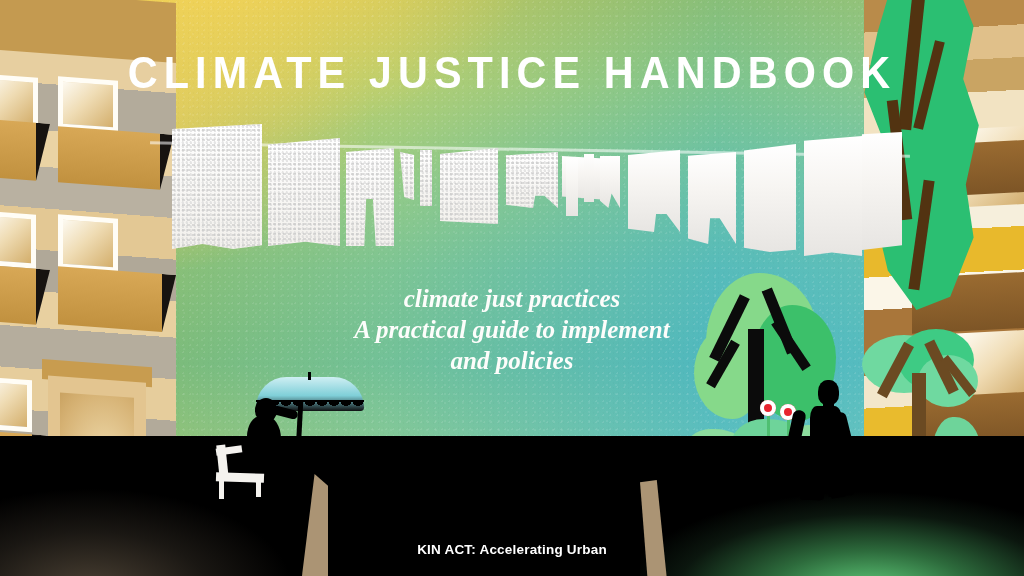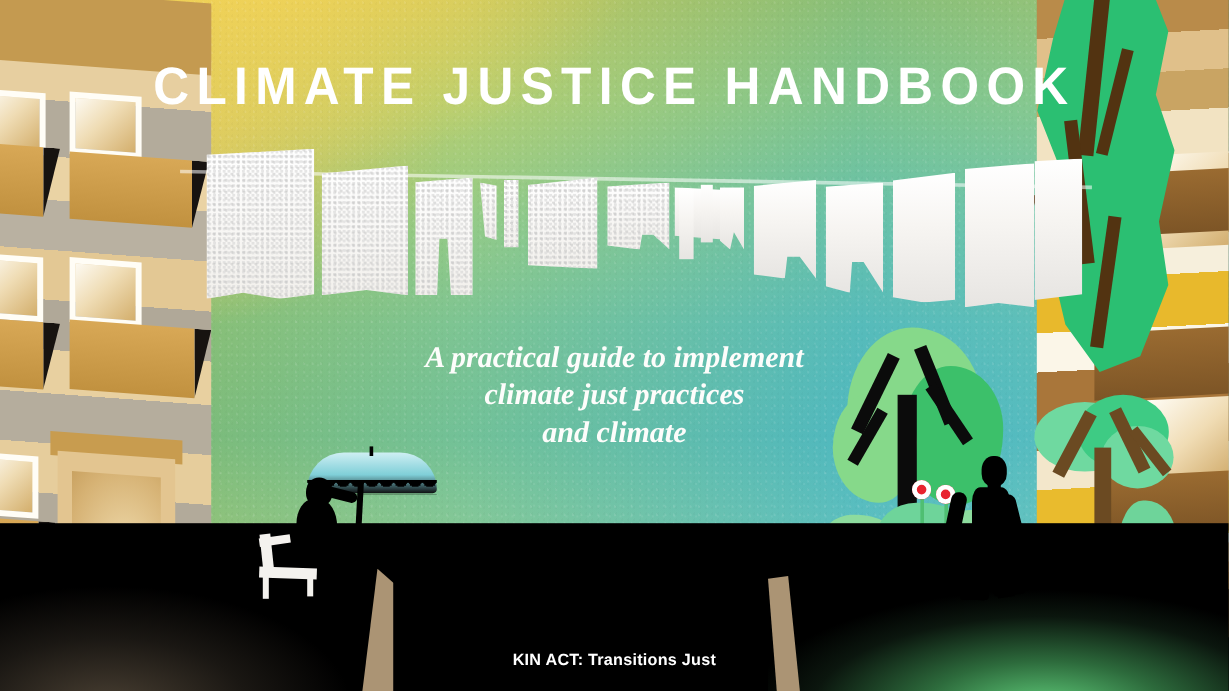--- a/index.html
+++ b/index.html
@@ -283,23 +283,23 @@
     <div class="cloth" style="left:628px;top:150px;width:52px;height:82px;clip-path:polygon(0 6%,100% 0,100% 100%,74% 78%,54% 78%,50% 100%,0 96%);"></div>
     <div class="cloth" style="left:688px;top:152px;width:48px;height:92px;clip-path:polygon(0 4%,100% 0,100% 100%,66% 72%,46% 72%,42% 100%,0 94%);"></div>
     <div class="cloth" style="left:744px;top:144px;width:52px;height:108px;clip-path:polygon(0 6%,100% 0,100% 98%,50% 100%,0 96%);"></div>
     <div class="cloth" style="left:804px;top:136px;width:58px;height:120px;clip-path:polygon(0 4%,100% 0,100% 100%,48% 97%,0 100%);"></div>
     <div class="cloth" style="left:862px;top:132px;width:40px;height:118px;clip-path:polygon(0 2%,100% 0,100% 96%,0 100%);"></div>
   </div>
 
   <div class="title">CLIMATE JUSTICE HANDBOOK</div>
 
   <div class="subtitle">
+    <div>climate just practices</div>
     <div>A practical guide to implement</div>
-    <div>climate just practices</div>
-    <div>and climate</div>
+    <div>and policies</div>
   </div>
 
   <div class="tree-mid">
     <div class="tm-leaf" style="left:16px;top:8px;width:112px;height:140px;"></div>
     <div class="tm-leaf dark" style="left:62px;top:40px;width:84px;height:116px;"></div>
     <div class="tm-leaf" style="left:4px;top:62px;width:70px;height:92px;"></div>
     <div class="tm-trunk" style="left:58px;top:64px;width:16px;height:128px;"></div>
     <div class="tm-trunk" style="left:34px;top:28px;width:11px;height:70px;transform:rotate(26deg);"></div>
     <div class="tm-trunk" style="left:84px;top:22px;width:11px;height:68px;transform:rotate(-22deg);"></div>
     <div class="tm-trunk" style="left:96px;top:52px;width:10px;height:56px;transform:rotate(-34deg);"></div>
@@ -363,16 +363,16 @@
     <div class="sil" style="left:810px;top:406px;width:32px;height:54px;border-radius:22% 24% 14% 14%;"></div>
     <div class="sil" style="left:790px;top:410px;width:13px;height:38px;border-radius:6px;transform:rotate(12deg);"></div>
     <div class="sil" style="left:836px;top:412px;width:14px;height:40px;border-radius:6px;transform:rotate(-14deg);"></div>
     <div class="sil" style="left:808px;top:452px;width:14px;height:48px;transform:rotate(4deg);"></div>
     <div class="sil" style="left:828px;top:452px;width:14px;height:46px;transform:rotate(-9deg);"></div>
     <div class="sil" style="left:800px;top:492px;width:24px;height:8px;border-radius:3px;"></div>
     <div class="sil" style="left:828px;top:488px;width:26px;height:8px;border-radius:3px;transform:rotate(-6deg);"></div>
   </div>
 
   <div class="caption">
-    <div>KIN ACT: Transitions Just</div>
+    <div>KIN ACT: Accelerating Urban</div>
   </div>
 
 </div>
 
 </body></html>

